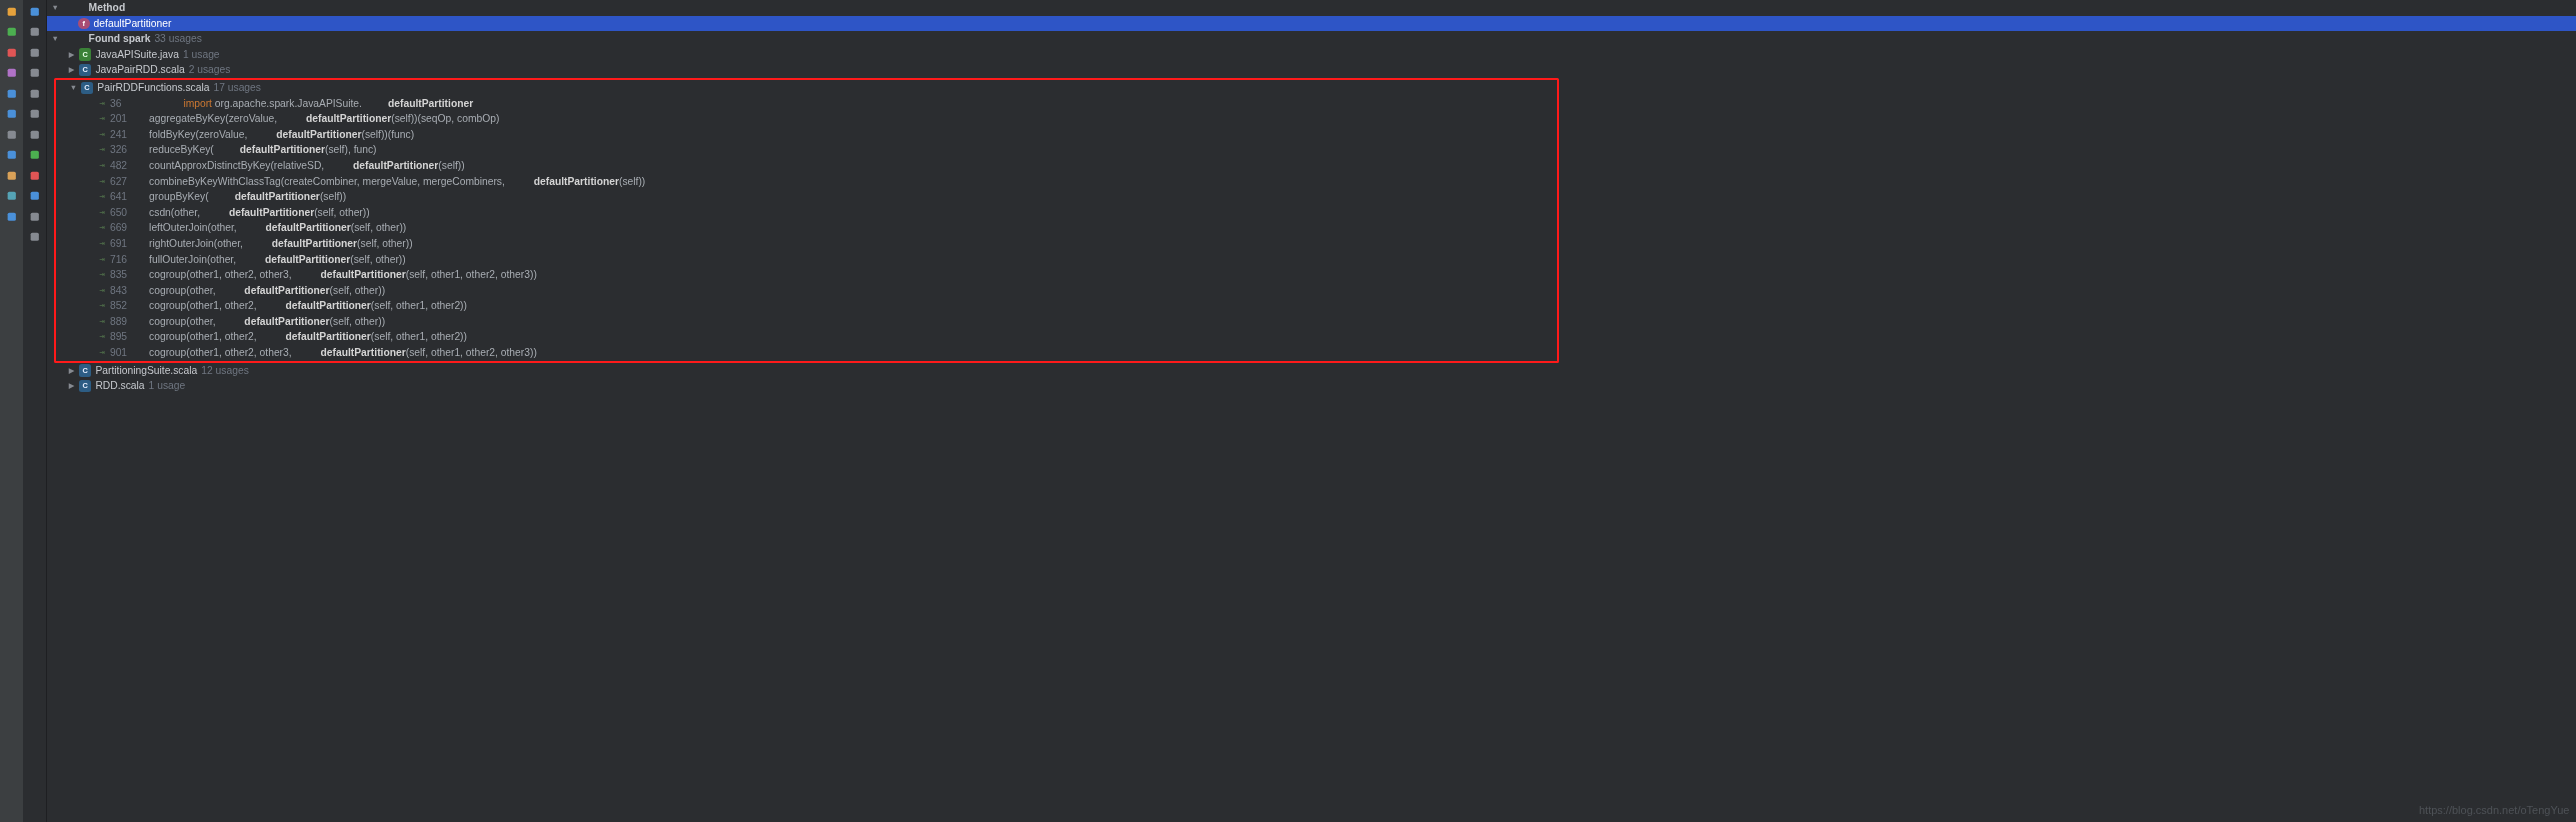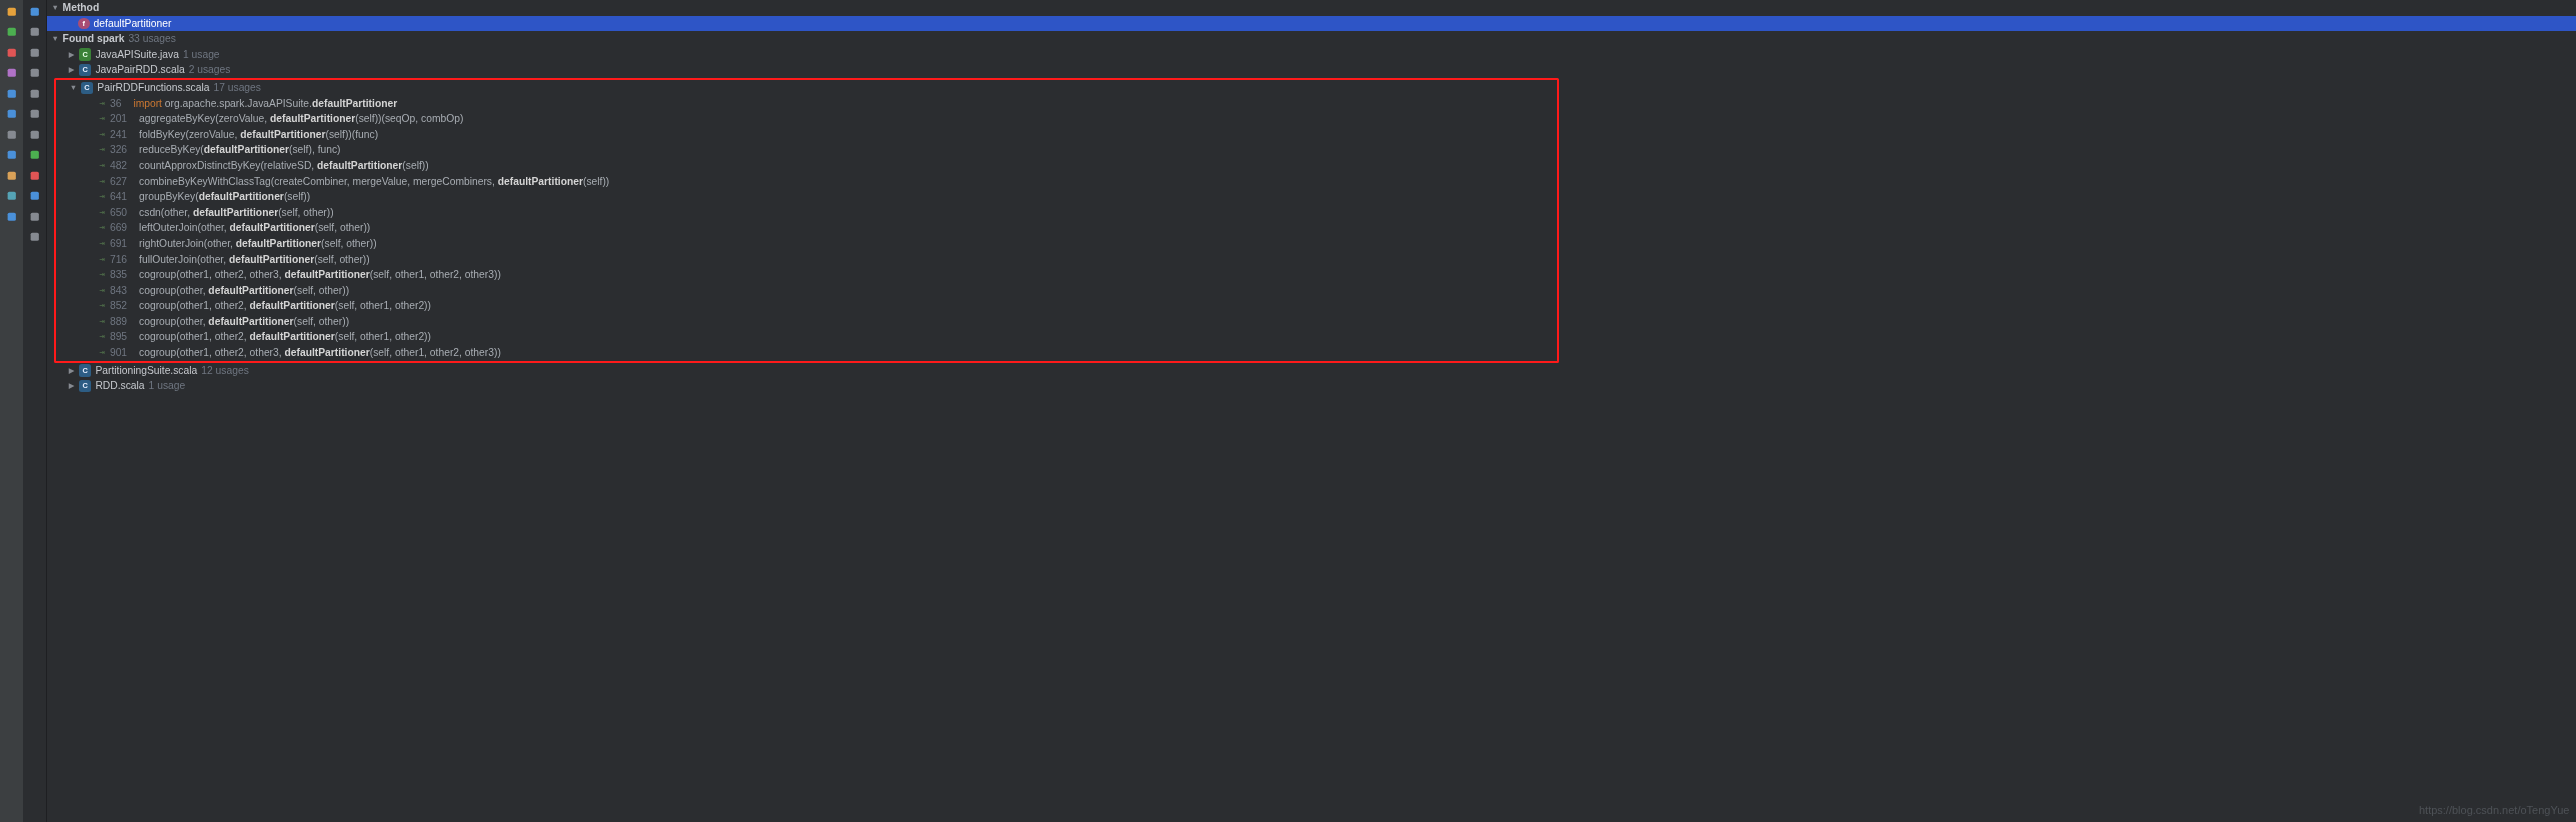--- a/index.html
+++ b/index.html
@@ -74,24 +74,24 @@
     width: 12.3px; height: 12.3px; margin-right: 4.1px;
     display: inline-flex; align-items:center; justify-content:center;
     border-radius: 2.5px;
     font-size: 7.4px; font-weight: bold;
   }
   .ic-scala { background:#2d5d84; color:#e8f0ff; }
   .ic-java  { background:#3a8137; color:#e8ffe8; }
   .ic-fn    { background:#a94d74; color:#fff; border-radius:50%; width:11.5px;height:11.5px; font-size:7.4px;}
   .ic-line  { color:#4f6e49; font-family:monospace; font-size:9px; margin-right:4.9px; }
 
-  .lineno { color:#6f7681; margin-right:12px; }
+  .lineno { color:#6f7681; margin-right:22px; }
   .usages { color:#6f7681; margin-left:4px; }
-  .kw     { color:#cc7832; }
-  .bold   { color:#d4d4d4; font-weight:bold; }
+  .kw     { color:#cc7832;margin-left:40px; }
+  .bold   { color:#d4d4d4; font-weight:bold;margin-left:26px; }
   .txt    { color:#a8adb3; }
   .name   { color:#c6c9ce; }
 
   
   .redbox {
     border: 2.5px solid #ff1a1a;
     border-radius: 1.6px;
   }
 
   .watermark {

